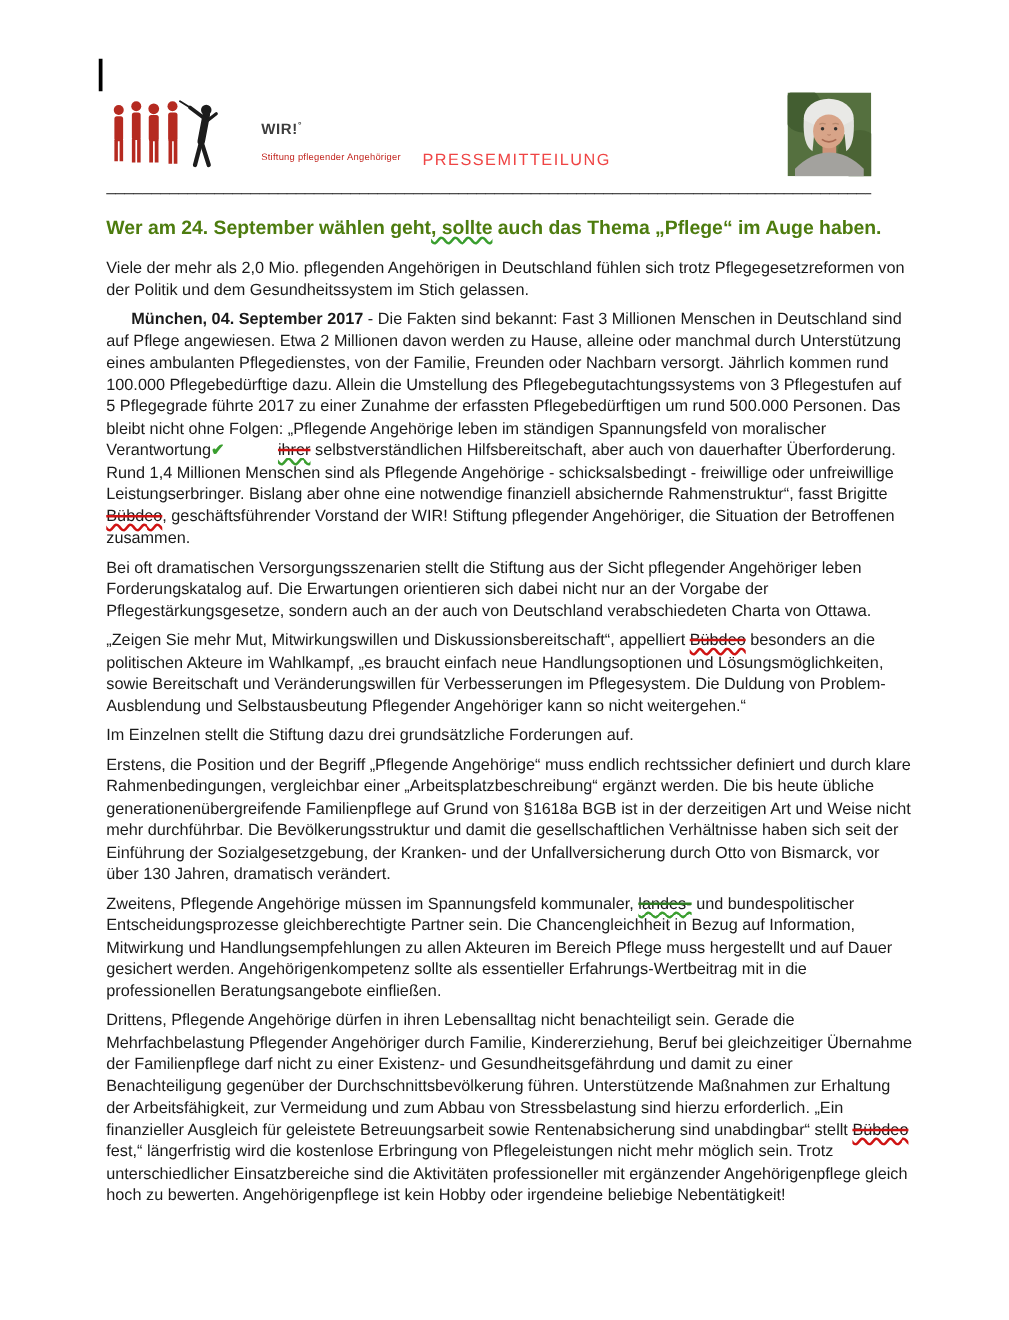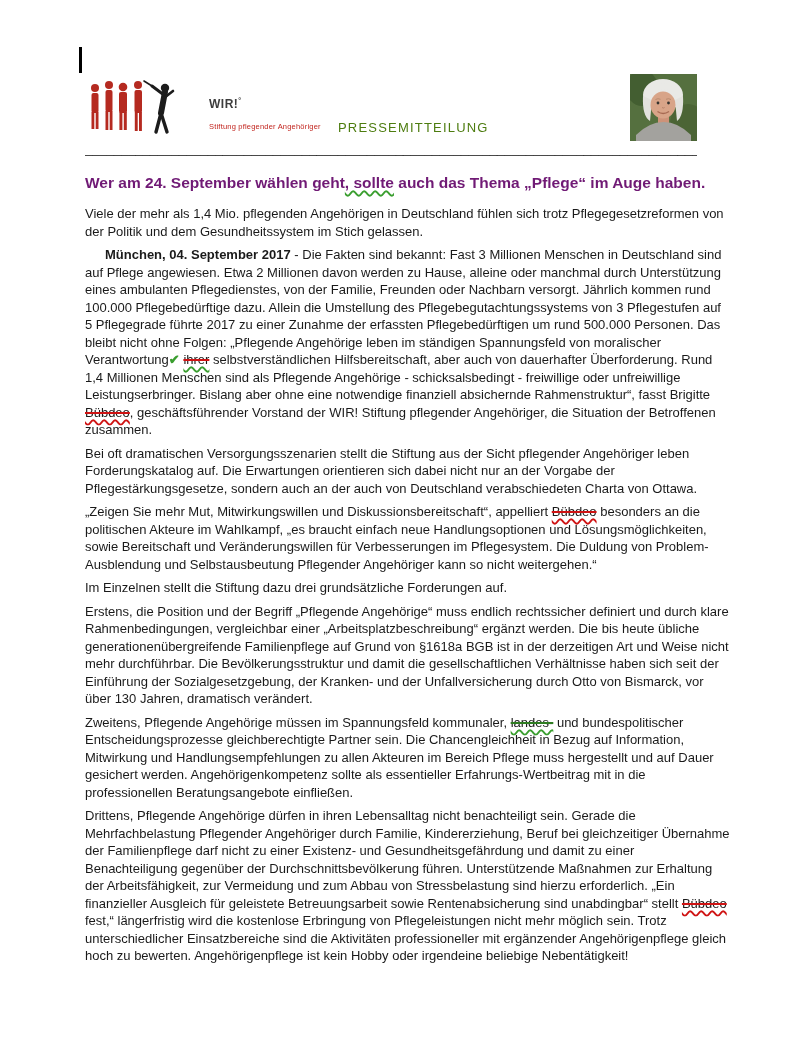--- a/index.html
+++ b/index.html
@@ -8,43 +8,43 @@
 
   .text-cursor{position:absolute;left:79px;top:47px;width:3px;height:26px;background:#000;}
 
   .logo{position:absolute;left:85px;top:79px;display:flex;align-items:flex-start;}
   .logo svg{display:block;}
   .logo-text{margin-left:4px;margin-top:16px;}
   .brand{font-weight:bold;font-size:12px;color:#3d3d3d;letter-spacing:.5px;line-height:12px;}
   .brand sup{font-size:7px;}
   .tagline{font-size:7.5px;color:#c2251f;margin-top:12px;letter-spacing:.2px;}
 
-  .doc-type{position:absolute;left:338px;top:120px;font-size:13px;letter-spacing:1.2px;color:#4d7c0f;}
+  .doc-type{position:absolute;left:338px;top:120px;font-size:13px;letter-spacing:1.2px;color:#ef4444;}
 
   .photo{position:absolute;left:630px;top:74px;width:67px;height:67px;}
 
   .divider{position:absolute;left:85px;top:141px;width:612px;height:20px;overflow:hidden;
            white-space:nowrap;font-size:13px;color:#1a1a1a;}
 
   .content{position:absolute;left:85px;top:172px;width:645px;font-size:13px;line-height:17.5px;}
-  .headline{font-size:15.5px;line-height:21px;font-weight:bold;color:#701a75;margin:0 0 12px 0;}
+  .headline{font-size:15.5px;line-height:21px;font-weight:bold;color:#4d7c0f;margin:0 0 12px 0;}
   .subtitle{margin:0 0 25px 0;}
   .content p{margin:0 0 6px 0;}
   .content p.p-intro{}
   .content p.p-drittens{margin-bottom:27px;}
 
   
   .m-bold{font-weight:bold;margin-left:20px;}
   .m-squiggle{text-decoration:underline;text-decoration-style:wavy;text-decoration-color:#3a9e2f;
               text-decoration-thickness:1.5px;text-underline-offset:2px;}
   .m-del-red{text-decoration:underline;text-decoration-style:wavy;text-decoration-color:#cf1313;
              text-decoration-thickness:1.5px;text-underline-offset:2px;}
   .m-del-red>span{text-decoration:line-through;text-decoration-color:#cf1313;text-decoration-thickness:1.5px;}
   .m-del-mixed{text-decoration:underline;text-decoration-style:wavy;text-decoration-color:#3a9e2f;
-               text-decoration-thickness:1.5px;text-underline-offset:2px;}
+               text-decoration-thickness:1.5px;text-underline-offset:2px;margin-left:39px;}
   .m-del-mixed>span{text-decoration:line-through;text-decoration-color:#cf1313;text-decoration-thickness:1.5px;}
   .m-del-green{text-decoration:underline;text-decoration-style:wavy;text-decoration-color:#3a9e2f;
                text-decoration-thickness:1.5px;text-underline-offset:2px;}
   .m-del-green>span{text-decoration:line-through;text-decoration-color:#2f7d22;text-decoration-thickness:1.5px;}
   .m-ins-check{color:#3a9e2f;font-weight:bold;}
 </style>
 </head>
 <body>
 
 <div class="page">
@@ -107,21 +107,21 @@
     <path d="M36 25.3 Q38.5 24 41 25.5" stroke="#b98a6e" stroke-width="1" fill="none"></path>
     <path d="M32 33.5 Q33.3 34.6 34.6 33.5" stroke="#b9836a" stroke-width="1" fill="none"></path>
     <path d="M27.5 37.5 Q33 41.5 39 37.5" stroke="#a76a52" stroke-width="1.4" fill="none"></path>
     <path d="M6 67 L6 61 Q19 48 33.5 48 Q48 48 61 61 L61 67 Z" fill="#a3a29e"></path>
   </svg>
 
   <div class="divider">____________________________________________________________________________________________________</div>
 
   <div class="content">
     <h1 class="headline"><span><span>Wer am 24. September wählen geht</span></span><span class="m-squiggle"><span>, sollte</span></span><span><span> auch das Thema „Pflege“ im Auge haben.</span></span></h1>
-    <p class="subtitle">Viele der mehr als 1,4 Mio. pflegenden Angehörigen in Deutschland fühlen sich trotz Pflegegesetzreformen von der Politik und dem Gesundheitssystem im Stich gelassen.</p>
+    <p class="subtitle">Viele der mehr als 2,0 Mio. pflegenden Angehörigen in Deutschland fühlen sich trotz Pflegegesetzreformen von der Politik und dem Gesundheitssystem im Stich gelassen.</p>
     <p><span class="m-bold"><span>München, 04. September 2017</span></span><span><span> - Die Fakten sind bekannt: Fast 3 Millionen Menschen in Deutschland sind auf Pflege angewiesen. Etwa 2 Millionen davon werden zu Hause, alleine oder manchmal durch Unterstützung eines ambulanten Pflegedienstes, von der Familie, Freunden oder Nachbarn versorgt. Jährlich kommen rund 100.000 Pflegebedürftige dazu. Allein die Umstellung des Pflegebegutachtungssystems von 3 Pflegestufen auf 5 Pflegegrade führte 2017 zu einer Zunahme der erfassten Pflegebedürftigen um rund 500.000 Personen. Das bleibt nicht ohne Folgen: „Pflegende Angehörige leben im ständigen Spannungsfeld von moralischer Verantwortung</span></span><span class="m-ins-check"><span>✔</span></span><span><span> </span></span><span class="m-del-mixed"><span>ihrer</span></span><span><span> selbstverständlichen Hilfsbereitschaft, aber auch von dauerhafter Überforderung. Rund 1,4 Millionen Menschen sind als Pflegende Angehörige - schicksalsbedingt - freiwillige oder unfreiwillige Leistungserbringer. Bislang aber ohne eine notwendige finanziell absichernde Rahmenstruktur“, fasst Brigitte </span></span><span class="m-del-red"><span>Bübdeo</span></span><span><span>, geschäftsführender Vorstand der WIR! Stiftung pflegender Angehöriger, die Situation der Betroffenen zusammen.</span></span></p>
     <p><span><span>Bei oft dramatischen Versorgungsszenarien stellt die Stiftung aus der Sicht pflegender Angehöriger leben Forderungskatalog auf. Die Erwartungen orientieren sich dabei nicht nur an der Vorgabe der Pflegestärkungsgesetze, sondern auch an der auch von Deutschland verabschiedeten Charta von Ottawa.</span></span></p>
     <p><span><span>„Zeigen Sie mehr Mut, Mitwirkungswillen und Diskussionsbereitschaft“, appelliert </span></span><span class="m-del-red"><span>Bübdeo</span></span><span><span> besonders an die politischen Akteure im Wahlkampf, „es braucht einfach neue Handlungsoptionen und Lösungsmöglichkeiten, sowie Bereitschaft und Veränderungswillen für Verbesserungen im Pflegesystem. Die Duldung von Problem-Ausblendung und Selbstausbeutung Pflegender Angehöriger kann so nicht weitergehen.“</span></span></p>
     <p class="p-intro"><span><span>Im Einzelnen stellt die Stiftung dazu drei grundsätzliche Forderungen auf.</span></span></p>
     <p><span><span>Erstens, die Position und der Begriff „Pflegende Angehörige“ muss endlich rechtssicher definiert und durch klare Rahmenbedingungen, vergleichbar einer „Arbeitsplatzbeschreibung“ ergänzt werden. Die bis heute übliche generationenübergreifende Familienpflege auf Grund von §1618a BGB ist in der derzeitigen Art und Weise nicht mehr durchführbar. Die Bevölkerungsstruktur und damit die gesellschaftlichen Verhältnisse haben sich seit der Einführung der Sozialgesetzgebung, der Kranken- und der Unfallversicherung durch Otto von Bismarck, vor über 130 Jahren, dramatisch verändert.</span></span></p>
     <p><span><span>Zweitens, Pflegende Angehörige müssen im Spannungsfeld kommunaler, </span></span><span class="m-del-green"><span>landes-</span></span><span><span> und bundespolitischer Entscheidungsprozesse gleichberechtigte Partner sein. Die Chancengleichheit in Bezug auf Information, Mitwirkung und Handlungsempfehlungen zu allen Akteuren im Bereich Pflege muss hergestellt und auf Dauer gesichert werden. Angehörigenkompetenz sollte als essentieller Erfahrungs-Wertbeitrag mit in die professionellen Beratungsangebote einfließen.</span></span></p>
     <p class="p-drittens"><span><span>Drittens, Pflegende Angehörige dürfen in ihren Lebensalltag nicht benachteiligt sein. Gerade die Mehrfachbelastung Pflegender Angehöriger durch Familie, Kindererziehung, Beruf bei gleichzeitiger Übernahme der Familienpflege darf nicht zu einer Existenz- und Gesundheitsgefährdung und damit zu einer Benachteiligung gegenüber der Durchschnittsbevölkerung führen. Unterstützende Maßnahmen zur Erhaltung der Arbeitsfähigkeit, zur Vermeidung und zum Abbau von Stressbelastung sind hierzu erforderlich. „Ein finanzieller Ausgleich für geleistete Betreuungsarbeit sowie Rentenabsicherung sind unabdingbar“ stellt </span></span><span class="m-del-red"><span>Bübdeo</span></span><span><span> fest,“ längerfristig wird die kostenlose Erbringung von Pflegeleistungen nicht mehr möglich sein. Trotz unterschiedlicher Einsatzbereiche sind die Aktivitäten professioneller mit ergänzender Angehörigenpflege gleich hoch zu bewerten. Angehörigenpflege ist kein Hobby oder irgendeine beliebige Nebentätigkeit!</span></span></p>
 
   </div>
 

